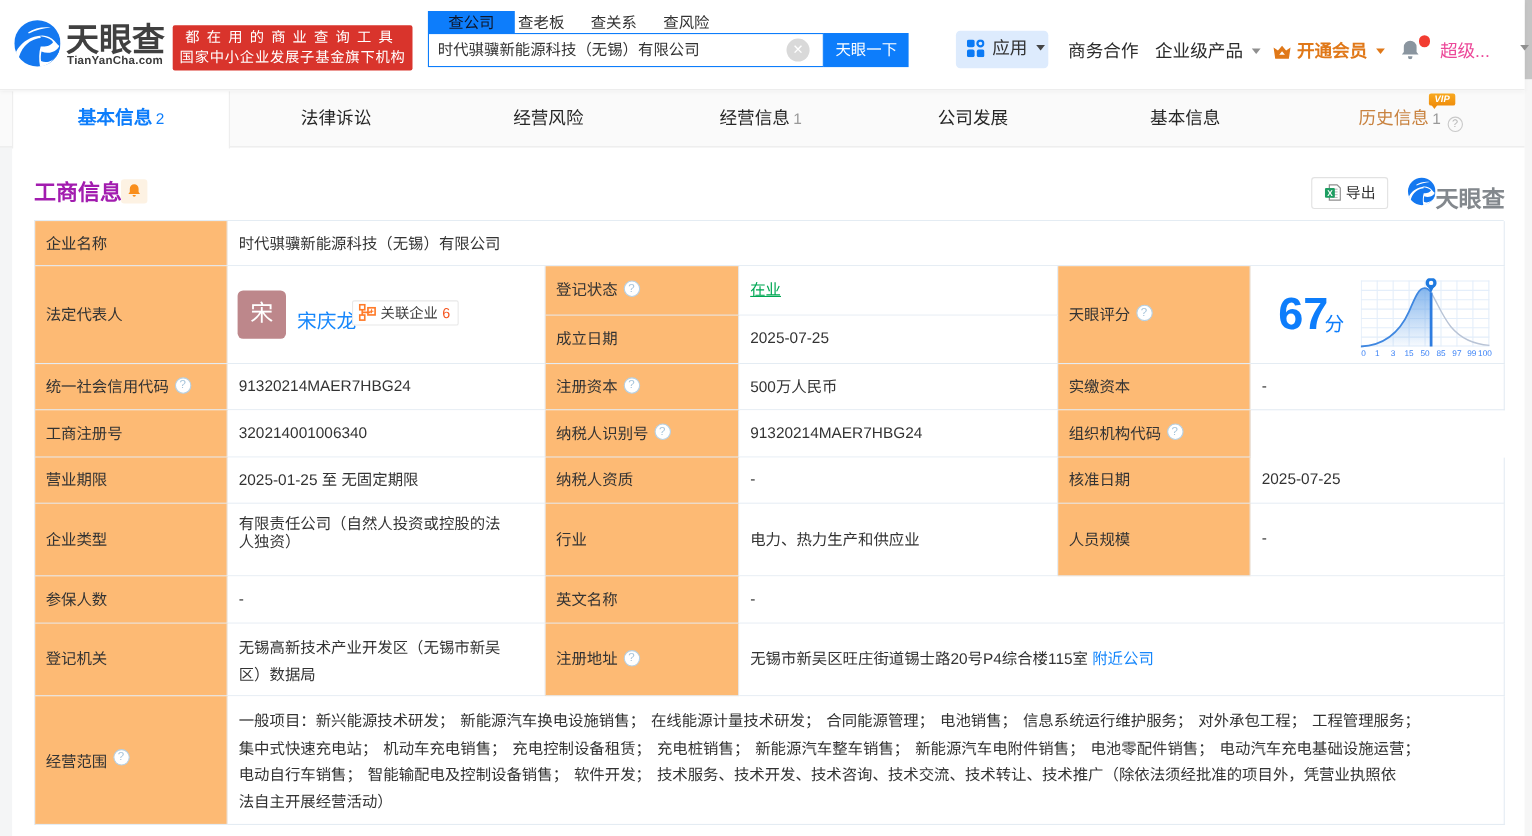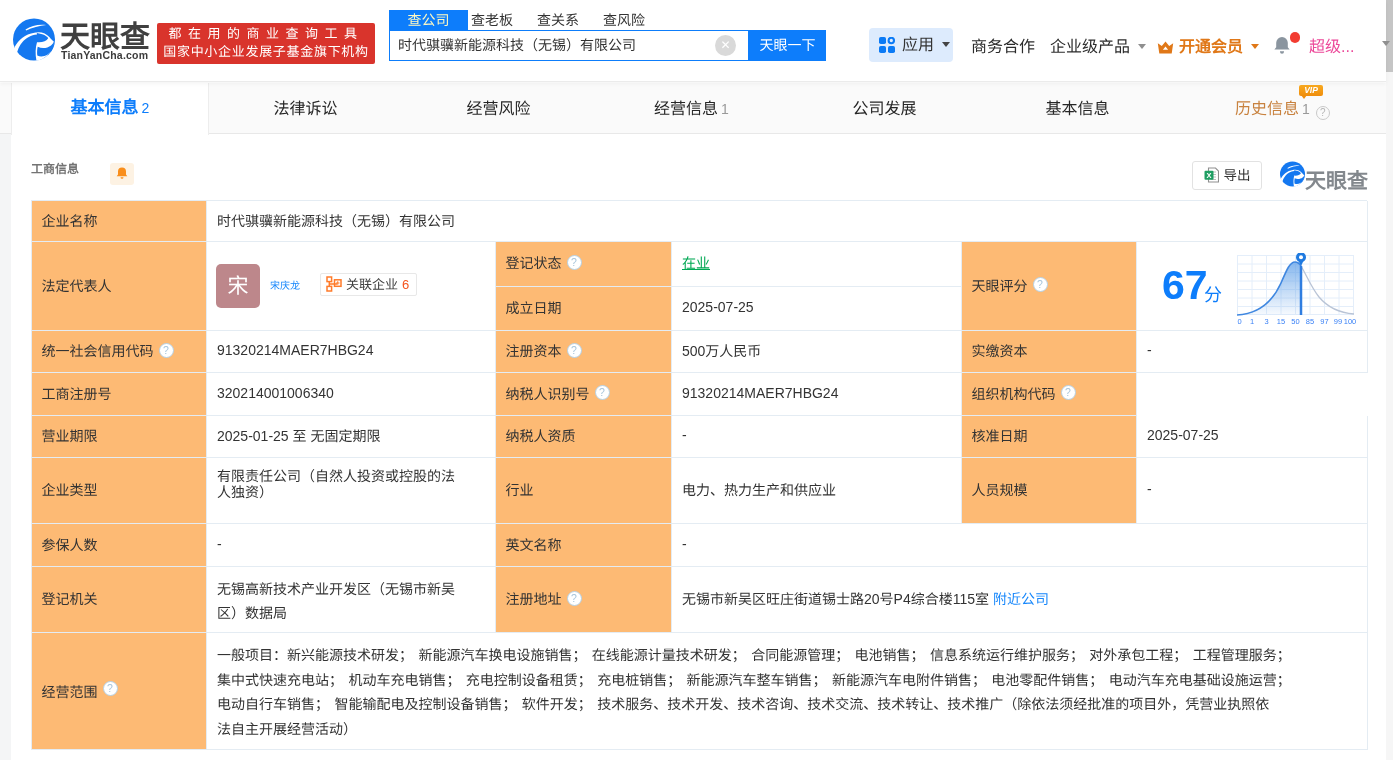--- a/index.html
+++ b/index.html
@@ -14,21 +14,21 @@
   color:#404040; letter-spacing:0; }
 #logoSub { position:absolute; left:61px; top:49px; font-size:10.5px; font-weight:bold;
   color:#3c3c3c; letter-spacing:0.2px; }
 #redbox { position:absolute; left:157px; top:23px; width:218px; height:41px;
   background:#d9342c; border-radius:2px; color:#fff; text-align:center; padding-top:2px; }
 #redbox .l1 { font-size:13px; letter-spacing:6.5px; line-height:18px; }
 #redbox .l2 { font-size:13px; letter-spacing:0.7px; line-height:17px; }
 
 #stabs { position:absolute; left:389px; top:10px; height:20px; }
 .stab { display:inline-block; font-size:14px; color:#333; margin-right:24px; vertical-align:top; line-height:20px;}
-.stab.on { background:#0d7dfb; color:#fef9c3; width:79px; text-align:center; margin-right:3px; }
+.stab.on { background:#0d7dfb; color:#0f172a; width:79px; text-align:center; margin-right:3px; }
 #sbox { position:absolute; left:389px; top:30px; width:360px; height:31px;
   border:1px solid #0d7dfb; background:#fff; line-height:29px; font-size:14px; color:#333;
   padding-left:8px; }
 #sbtn { position:absolute; left:749px; top:30px; width:77px; height:31px; background:#0d7dfb;
   color:#fff; font-size:14px; text-align:center; line-height:31px; }
 #sclear { position:absolute; left:715px; top:35px; width:21px; height:21px; border-radius:50%;
   background:#d9d9d9; color:#fff; text-align:center; line-height:21px; font-size:12px; }
 
 #appchip { position:absolute; left:869px; top:28px; width:84px; height:34px; background:#ddebfd;
   border-radius:4px; font-size:16px; color:#333; line-height:34px; padding-left:10px; }
@@ -43,21 +43,21 @@
 #tabbar { position:absolute; left:0; top:83px; width:1386px; height:51px; background:#fafafa;
   border-bottom:1px solid #e8e8e8; }
 #tabActive { position:absolute; left:11px; top:83px; width:198px; height:52px; background:#fff;
   border-left:1px solid #ededed; border-right:1px solid #ededed; text-align:center;
   line-height:50px; font-size:17px; font-weight:bold; color:#0d7dfb; z-index:2;}
 .tab { position:absolute; top:83px; height:51px; line-height:51px; width:193px; text-align:center;
   font-size:16px; color:#262626; }
 .tnum { font-size:14px; color:#999; font-weight:normal; margin-left:3px; }
 
 
-#secTitle { position:absolute; left:31px; top:159px; font-size:12px; font-weight:bold; color:#737373; }
+#secTitle { position:absolute; left:31px; top:159px; font-size:20px; font-weight:bold; color:#a21caf; }
 #bellchip { position:absolute; left:110px; top:163px; width:24px; height:22px; background:#fdf2e3;
   border-radius:3px; text-align:center; }
 #exportBtn { position:absolute; left:1192px; top:161px; width:70px; height:29px; background:#fff;
   border:1px solid #e2e2e2; border-radius:3px; font-size:13.5px; color:#333; line-height:27px;
   text-align:center; }
 #wmark { position:absolute; left:1280px; top:161px; height:26px; }
 #wmarkTxt { position:absolute; left:1305px; top:164px; font-size:21px; font-weight:bold; color:#83888d;
   letter-spacing:0;}
 
 
@@ -73,21 +73,21 @@
 .blk { display:block; padding-top:10px; padding-bottom:0; }
 .qm { display:inline-block; flex:none; width:15px; height:15px; border:1px solid #b5d0e4; border-radius:50%;
   color:#a6c4da; font-size:10.5px; line-height:13px; text-align:center; margin-left:5px;
   vertical-align:-2px; background:#fff;}
 a.blue { color:#1787fb; text-decoration:none; }
 .green { color:#00a854; text-decoration:underline; }
 
 
 #avatar { position:absolute; left:9px; top:22px; width:44px; height:44px; background:#bd878b;
   border-radius:5px; color:#fff; font-size:21px; text-align:center; line-height:44px; }
-#fl-name { position:absolute; left:63px; top:35px; font-size:10px; }
+#fl-name { position:absolute; left:63px; top:35px; font-size:18px; }
 #fl-badge { position:absolute; left:113px; top:31px; height:23px; border:1px solid #e8e8e8;
   border-radius:2px; font-size:13px; color:#404040; line-height:21px; padding:0 7px 0 5px;
   background:#fff; }
 #fl-badge b { color:#f5541e; font-weight:normal; margin-left:4px; }
 
 
 #score67 { position:absolute; left:25px; top:20px; font-size:41px; font-weight:bold; color:#0d7dfb; }
 #scoreFen { position:absolute; left:67px; top:38px; font-size:18px; color:#0d7dfb; }
 #chart { position:absolute; left:100px; top:11px; }
 </style>

